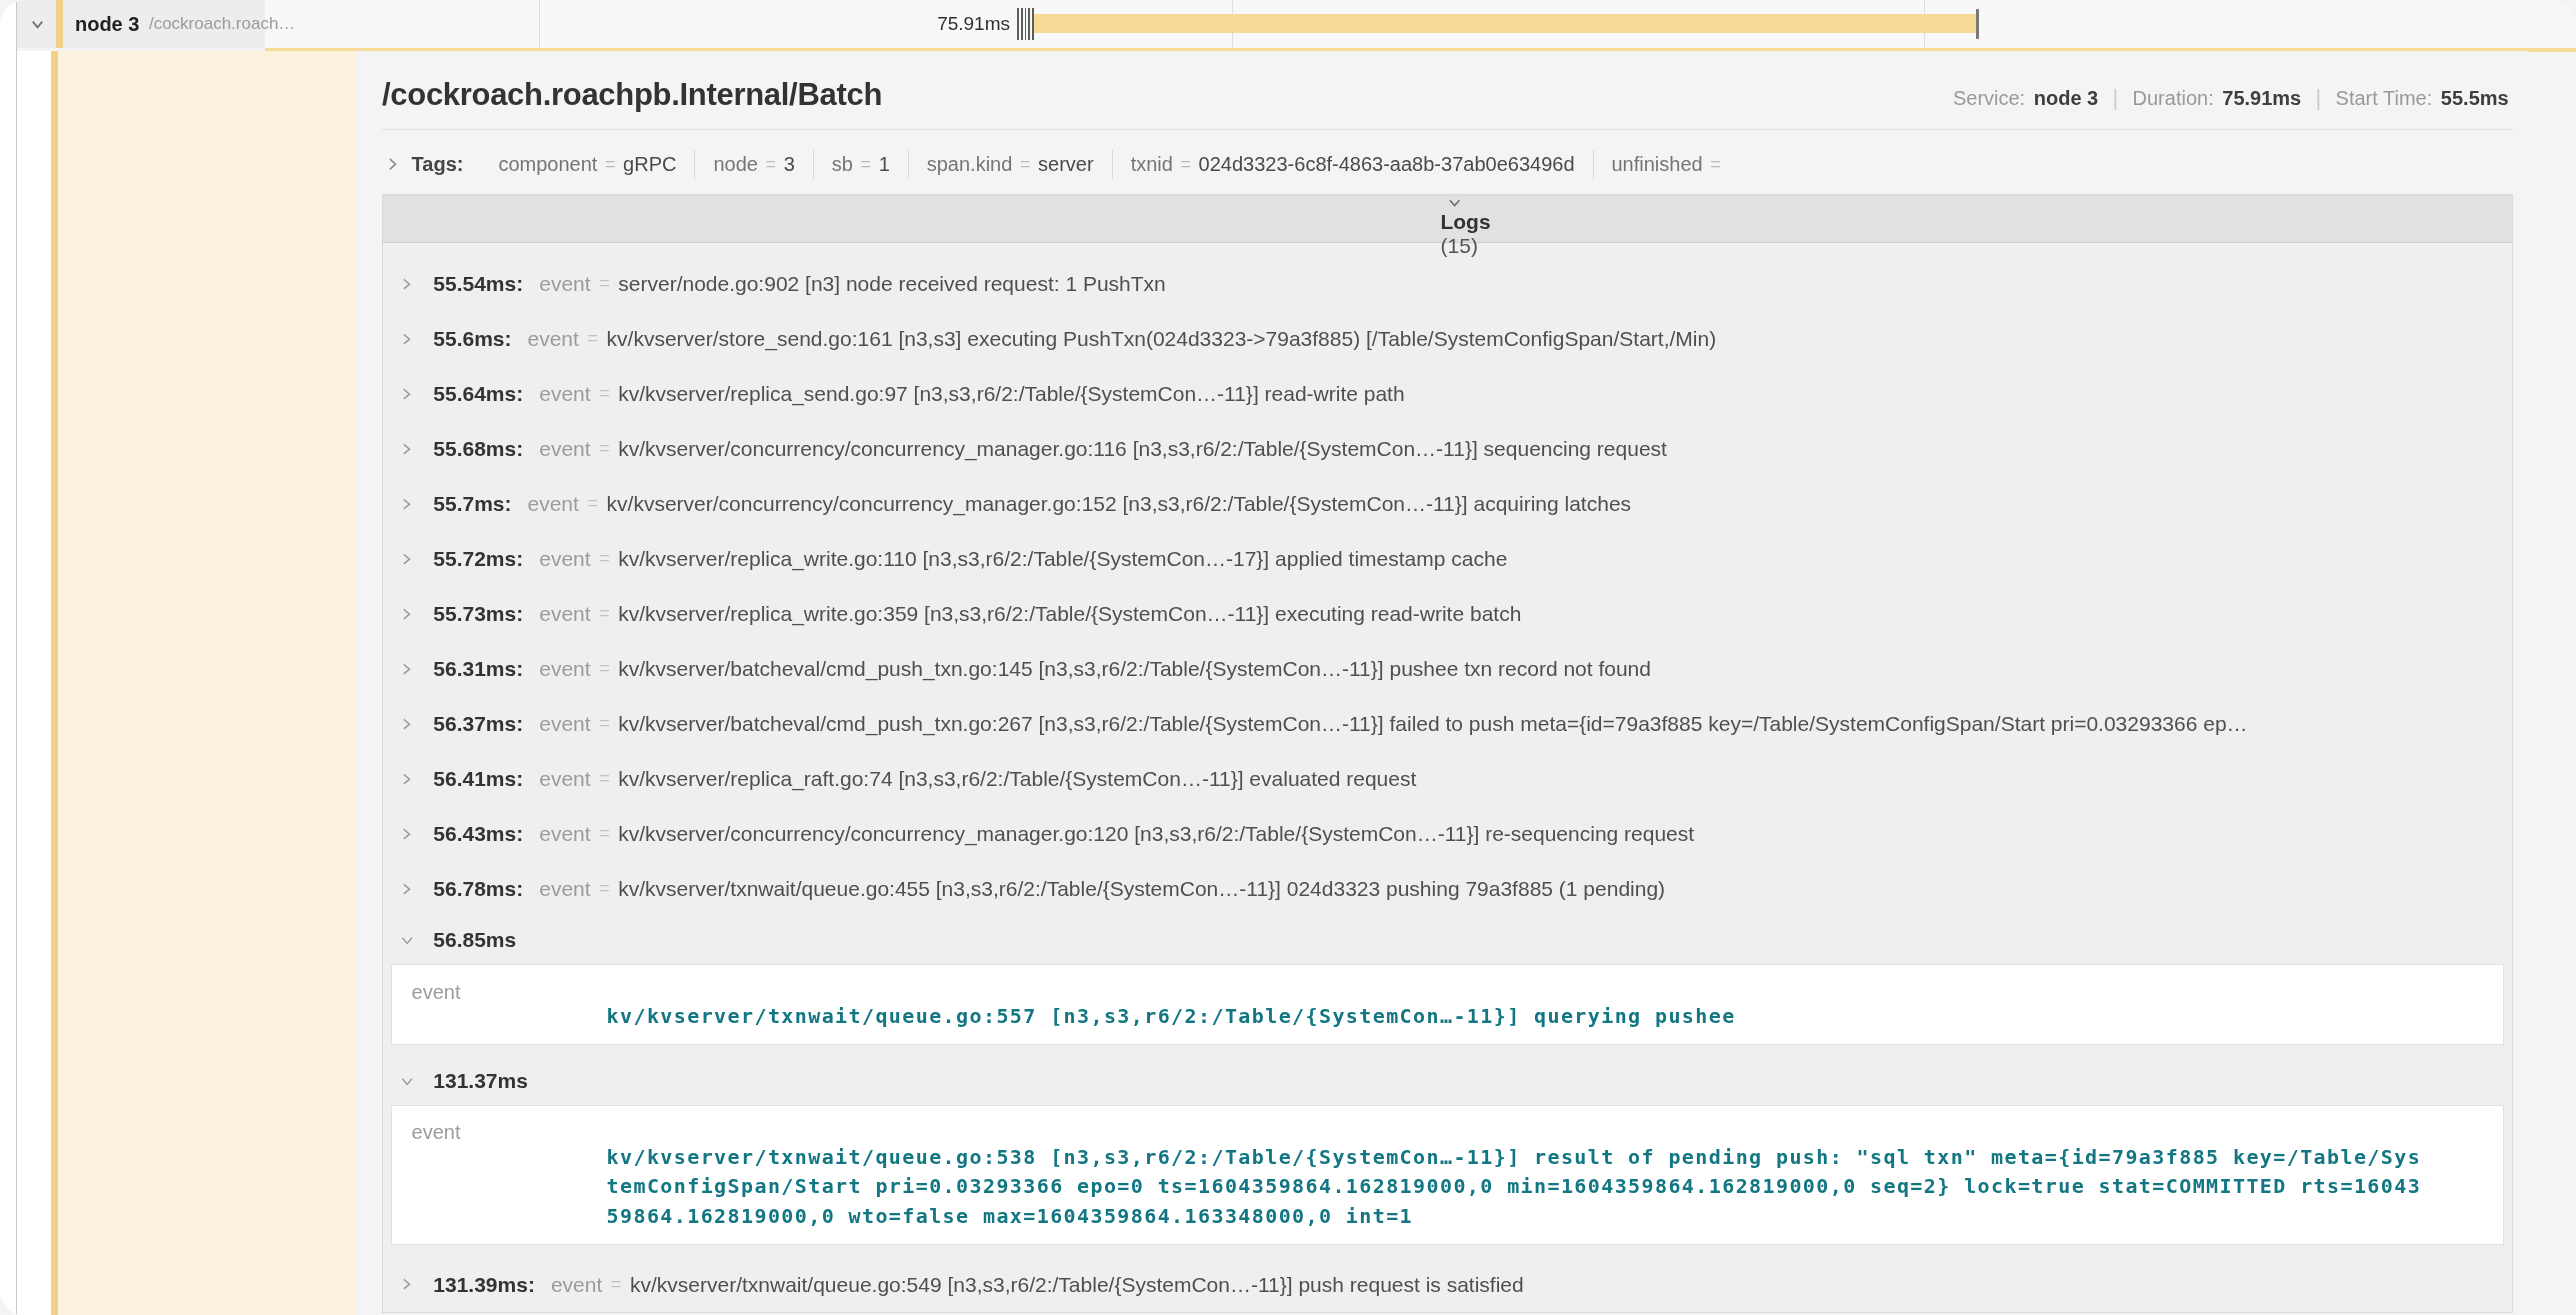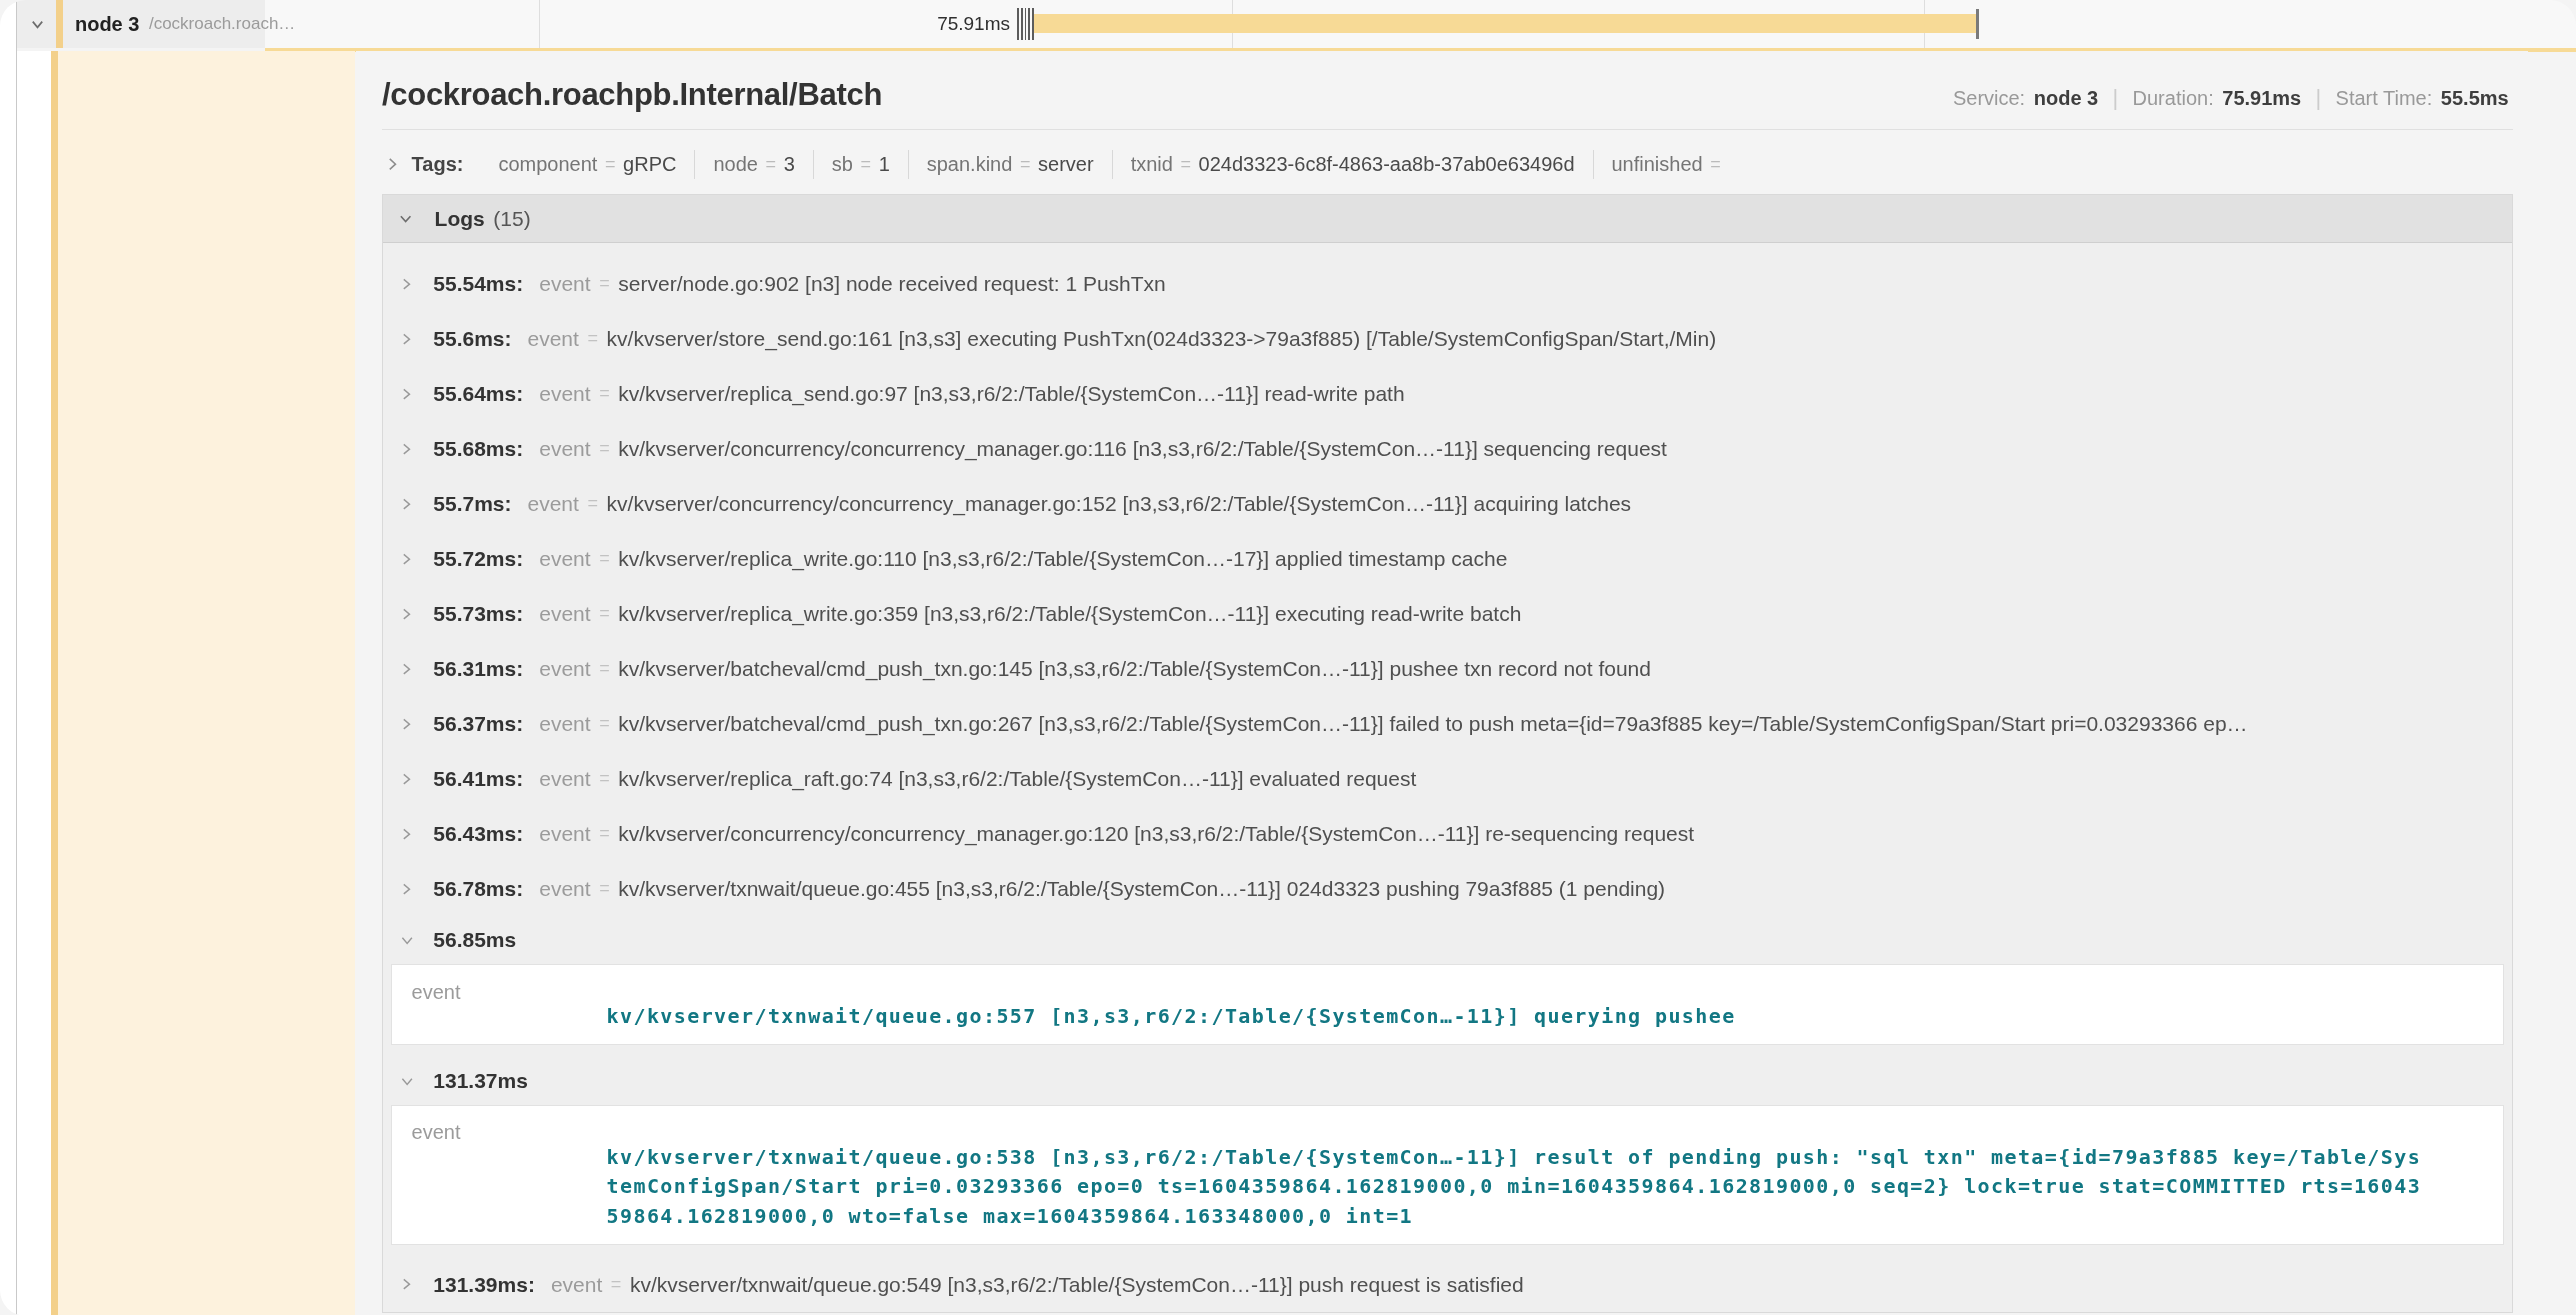--- a/index.html
+++ b/index.html
@@ -48,21 +48,21 @@
   .tlabel{font-weight:bold;color:#444;margin-right:17px;}
   .tag{display:flex;align-items:center;padding:0 18px;border-right:1px solid #d8d8d8;height:29px;}
   .tag:first-of-type{padding-left:0;}
   .tag:last-of-type{border-right:none;}
   .tkey{color:#757575;}
   .teq{color:#bbb;margin:0 7.6px;font-size:18px;}
   .tval{color:#4a4a4a;}
 
   .logsbox{margin-top:9.5px;background:#efefef;border:1px solid #d9d9d9;}
   .logshead{height:48px;background:#e1e1e1;border-bottom:1px solid #cfcfcf;display:flex;
-            align-items:center;padding-left:15.3px;box-sizing:border-box;cursor:pointer;}
+            align-items:center;padding-left:15.3px;box-sizing:border-box;cursor:pointer;flex-direction:column;}
   .logshead .chev{display:flex;}
   .ltitle{font-weight:bold;font-size:21px;color:#333;margin-left:21px;}
   .lcount{font-size:21px;color:#555;margin-left:8.6px;}
   .logrows{padding-top:13.3px;}
   .log-row{height:55px;display:flex;align-items:center;padding-left:17px;white-space:nowrap;
            overflow:hidden;font-size:21px;cursor:pointer;}
   .rchev{width:15.3px;flex:none;margin-right:18px;display:flex;}
   .ltime{font-weight:bold;color:#333;margin-right:16px;}
   .lfield{color:#9b9b9b;margin-right:8.6px;}
   .leq{color:#c2c2c2;margin-right:8.6px;font-size:18px;}

